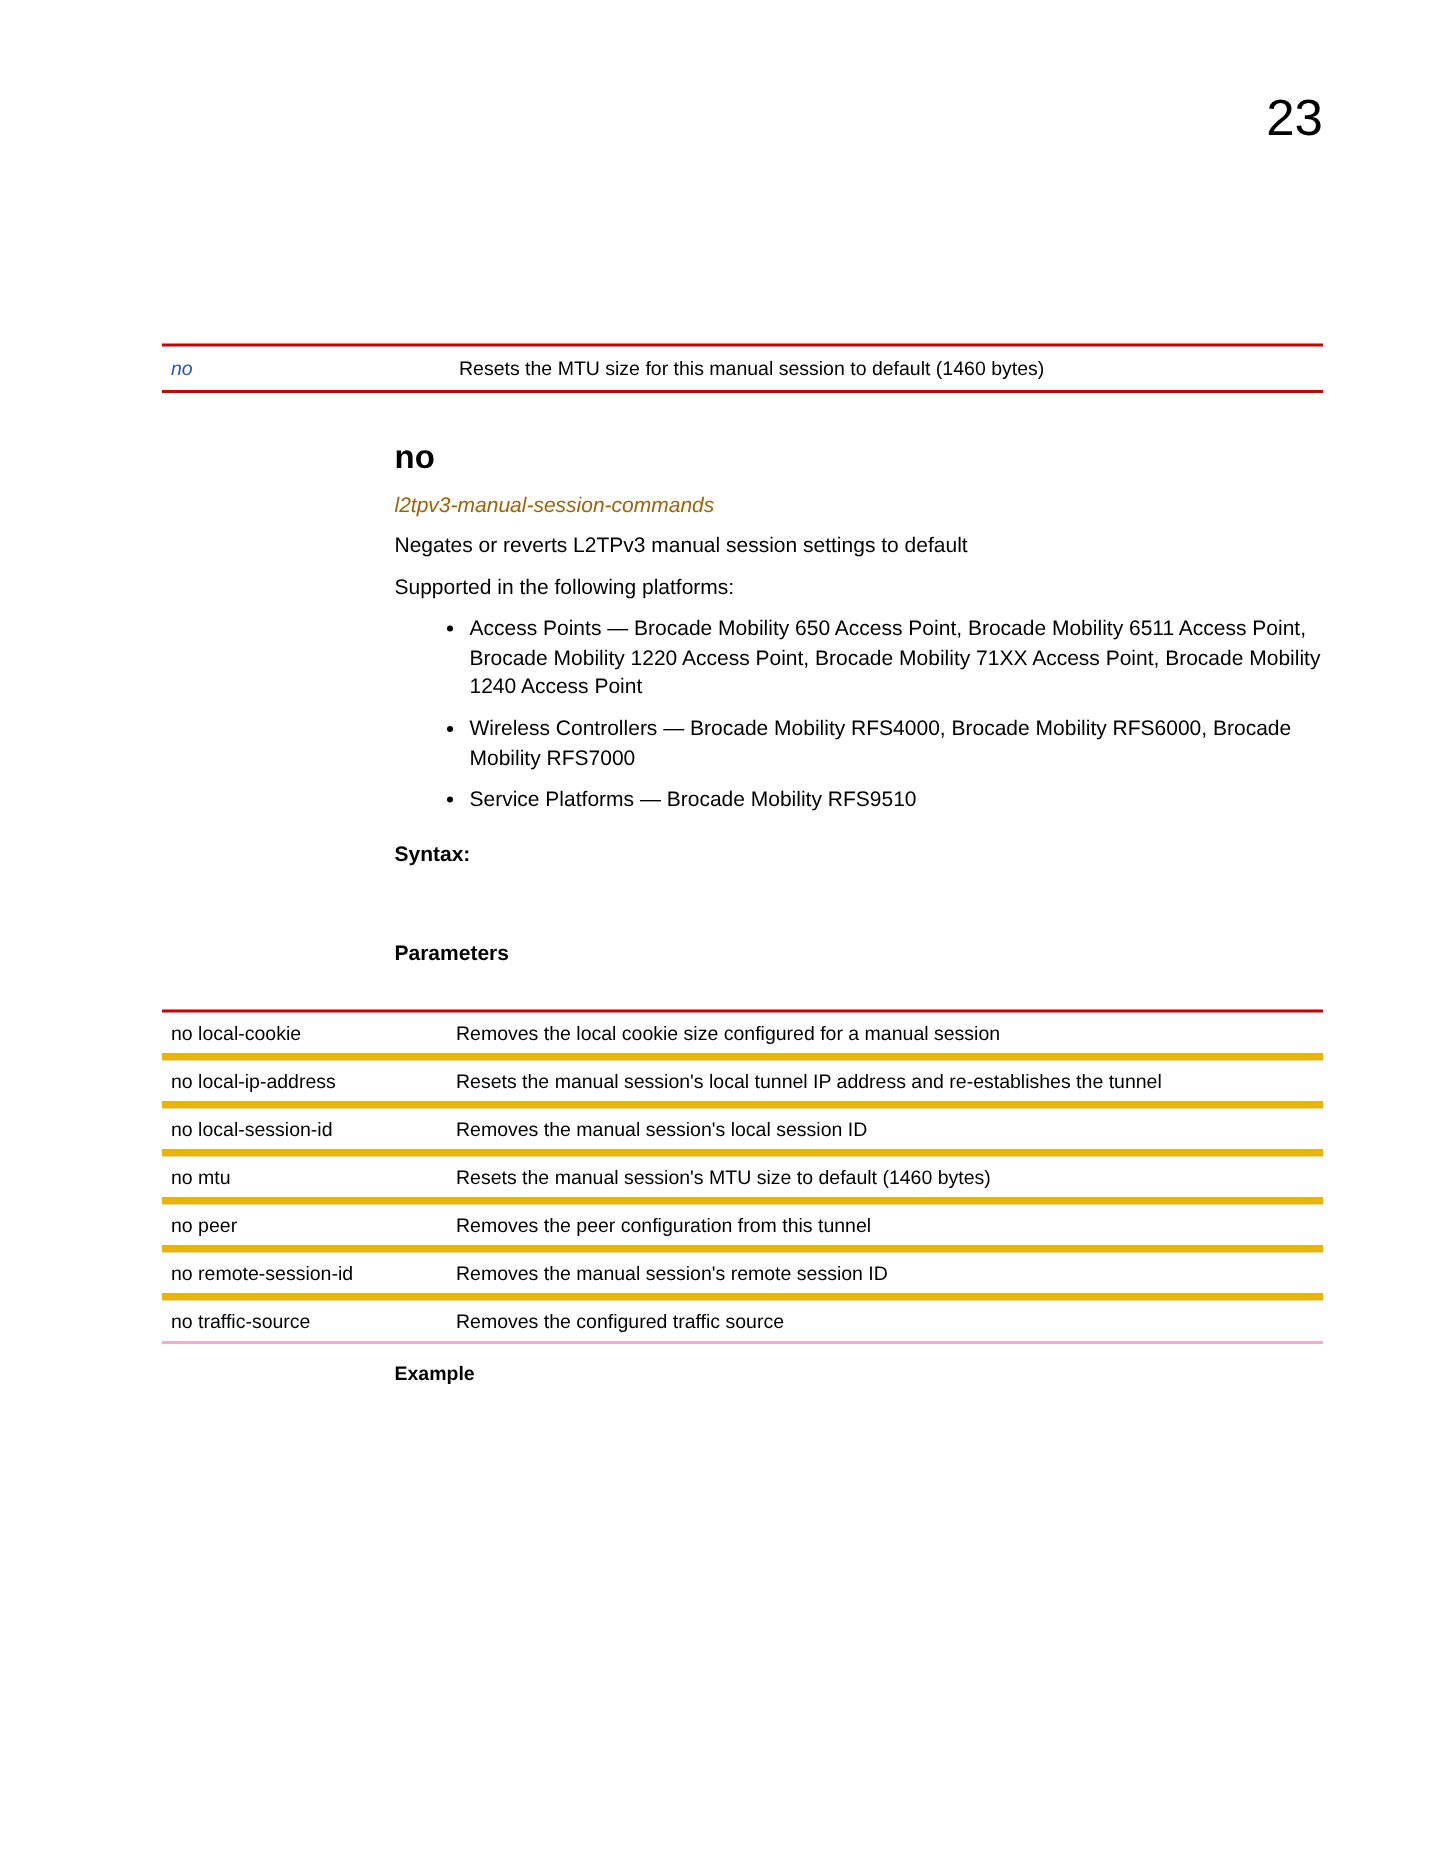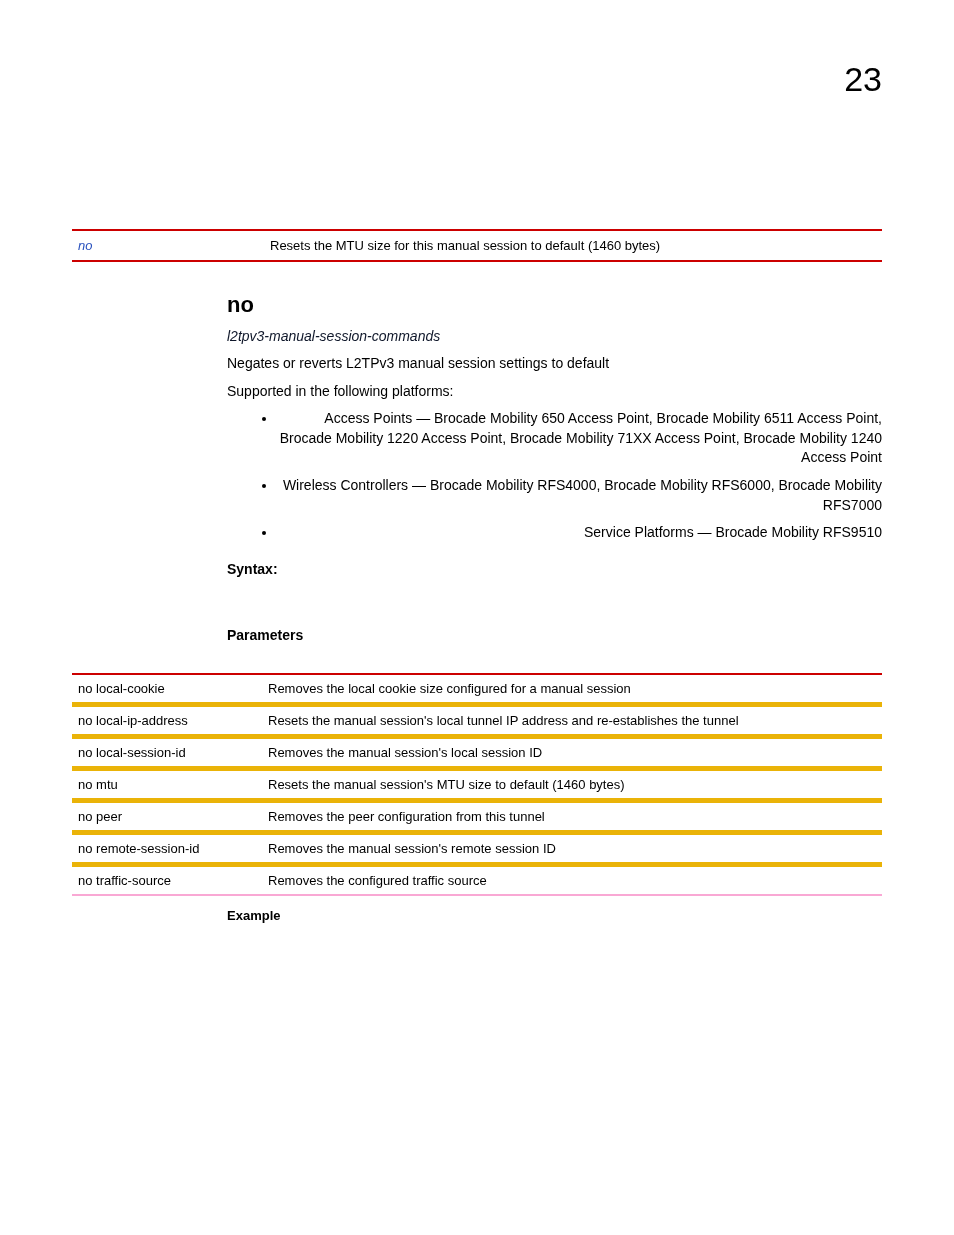--- a/index.html
+++ b/index.html
@@ -4,21 +4,21 @@
 <style>
   body {
     margin: 0;
     padding: 0;
     font-family: Arial, Helvetica, sans-serif;
     background: #fff;
     color: #000;
     width: 954px;
   }
   .page {
-    padding: 60px 72px 60px 72px;
+    padding: 60px 72px 60px 108px;
     box-sizing: border-box;
   }
   .chapter-number {
     text-align: right;
     font-size: 34px;
     font-weight: 400;
     margin-bottom: 130px;
   }
   .content {
     margin-left: 155px;
@@ -53,40 +53,39 @@
     color: #2a52be;
     font-style: italic;
   }
   .cmd-title {
     font-size: 22px;
     font-weight: bold;
     margin-top: 10px;
     margin-bottom: 10px;
   }
   .ref-link {
-    color: #0f172a;
+    color: #a16207;
     font-style: italic;
     font-size: 14px;
     margin-bottom: 10px;
   }
   .para {
     font-size: 14px;
     margin: 8px 0;
     line-height: 1.4;
   }
   ul.bullets {
     list-style-type: disc;
     padding-left: 50px;
     margin: 6px 0;
   }
   ul.bullets li {
     font-size: 14px;
     line-height: 1.4;
     margin-bottom: 8px;
-    text-align: right;
   }
   .syntax-heading, .params-heading, .example-heading {
     font-weight: bold;
     font-size: 14px;
     margin-top: 18px;
     margin-bottom: 50px;
   }
   .params-heading { margin-bottom: 30px; }
   .example-heading { margin-bottom: 0; font-size: 13px; margin-top: 12px;}
   table.params {

